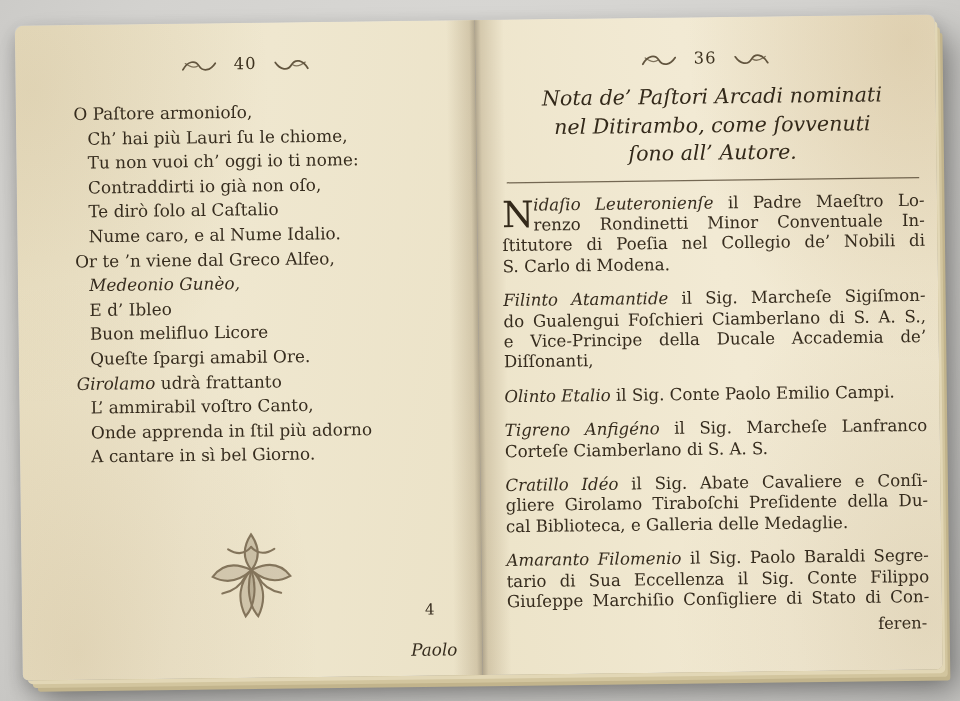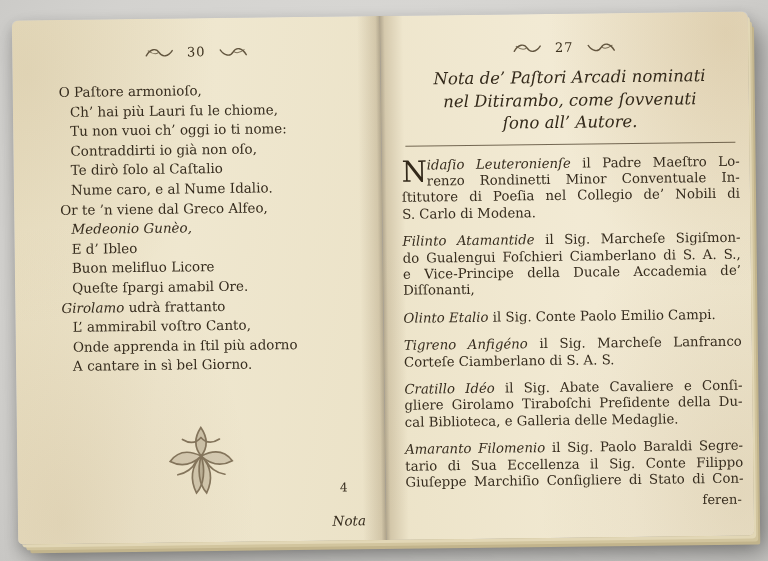--- a/index.html
+++ b/index.html
@@ -73,21 +73,21 @@
 
 <div class="scene">
   <div class="book">
 
     <div class="page left">
       <div class="pagehead">
         <svg class="orn" width="30" height="12" viewBox="0 0 30 12">
           <path d="M2 9 C6 2 12 1 15 6 C18 11 24 10 28 4" fill="none" stroke="currentColor" stroke-width="1.4" stroke-linecap="round"></path>
           <path d="M4 4 C8 7 11 8 14 6" fill="none" stroke="currentColor" stroke-width="1" stroke-linecap="round" opacity=".8"></path>
         </svg>
-        <span class="pnum">30</span>
+        <span class="pnum">40</span>
         <svg class="orn flip" width="30" height="12" viewBox="0 0 30 12">
           <path d="M2 9 C6 2 12 1 15 6 C18 11 24 10 28 4" fill="none" stroke="currentColor" stroke-width="1.4" stroke-linecap="round"></path>
           <path d="M4 4 C8 7 11 8 14 6" fill="none" stroke="currentColor" stroke-width="1" stroke-linecap="round" opacity=".8"></path>
         </svg>
       </div>
 
       <div class="poem">
         <div class="pl">O Paſtore armonioſo,</div>
         <div class="pl ind">Ch’ hai più Lauri ſu le chiome,</div>
         <div class="pl ind">Tu non vuoi ch’ oggi io ti nome:</div>
@@ -115,30 +115,30 @@
             <path d="M50 50 C62 62 64 78 56 94 C47 84 45 66 50 50 Z" fill="rgba(106,89,64,.28)"></path>
             <path d="M28 30 C36 35 44 35 50 28"></path>
             <path d="M72 30 C64 35 56 35 50 28"></path>
             <path d="M22 72 C32 70 40 64 44 56"></path>
             <path d="M78 72 C68 70 60 64 56 56"></path>
           </g>
         </svg>
       </div>
 
       <div class="sig">4</div>
-      <div class="catchL">Nota</div>
+      <div class="catchL">Paolo</div>
     </div>
 
     <div class="page right">
       <div class="pagehead">
         <svg class="orn" width="30" height="12" viewBox="0 0 30 12">
           <path d="M2 9 C6 2 12 1 15 6 C18 11 24 10 28 4" fill="none" stroke="currentColor" stroke-width="1.4" stroke-linecap="round"></path>
           <path d="M4 4 C8 7 11 8 14 6" fill="none" stroke="currentColor" stroke-width="1" stroke-linecap="round" opacity=".8"></path>
         </svg>
-        <span class="pnum">27</span>
+        <span class="pnum">36</span>
         <svg class="orn flip" width="30" height="12" viewBox="0 0 30 12">
           <path d="M2 9 C6 2 12 1 15 6 C18 11 24 10 28 4" fill="none" stroke="currentColor" stroke-width="1.4" stroke-linecap="round"></path>
           <path d="M4 4 C8 7 11 8 14 6" fill="none" stroke="currentColor" stroke-width="1" stroke-linecap="round" opacity=".8"></path>
         </svg>
       </div>
 
       <div class="rcol">
         <div class="rtitle">
           <div>Nota de’ Paſtori Arcadi nominati</div>
           <div>nel Ditirambo, come ſovvenuti</div>

